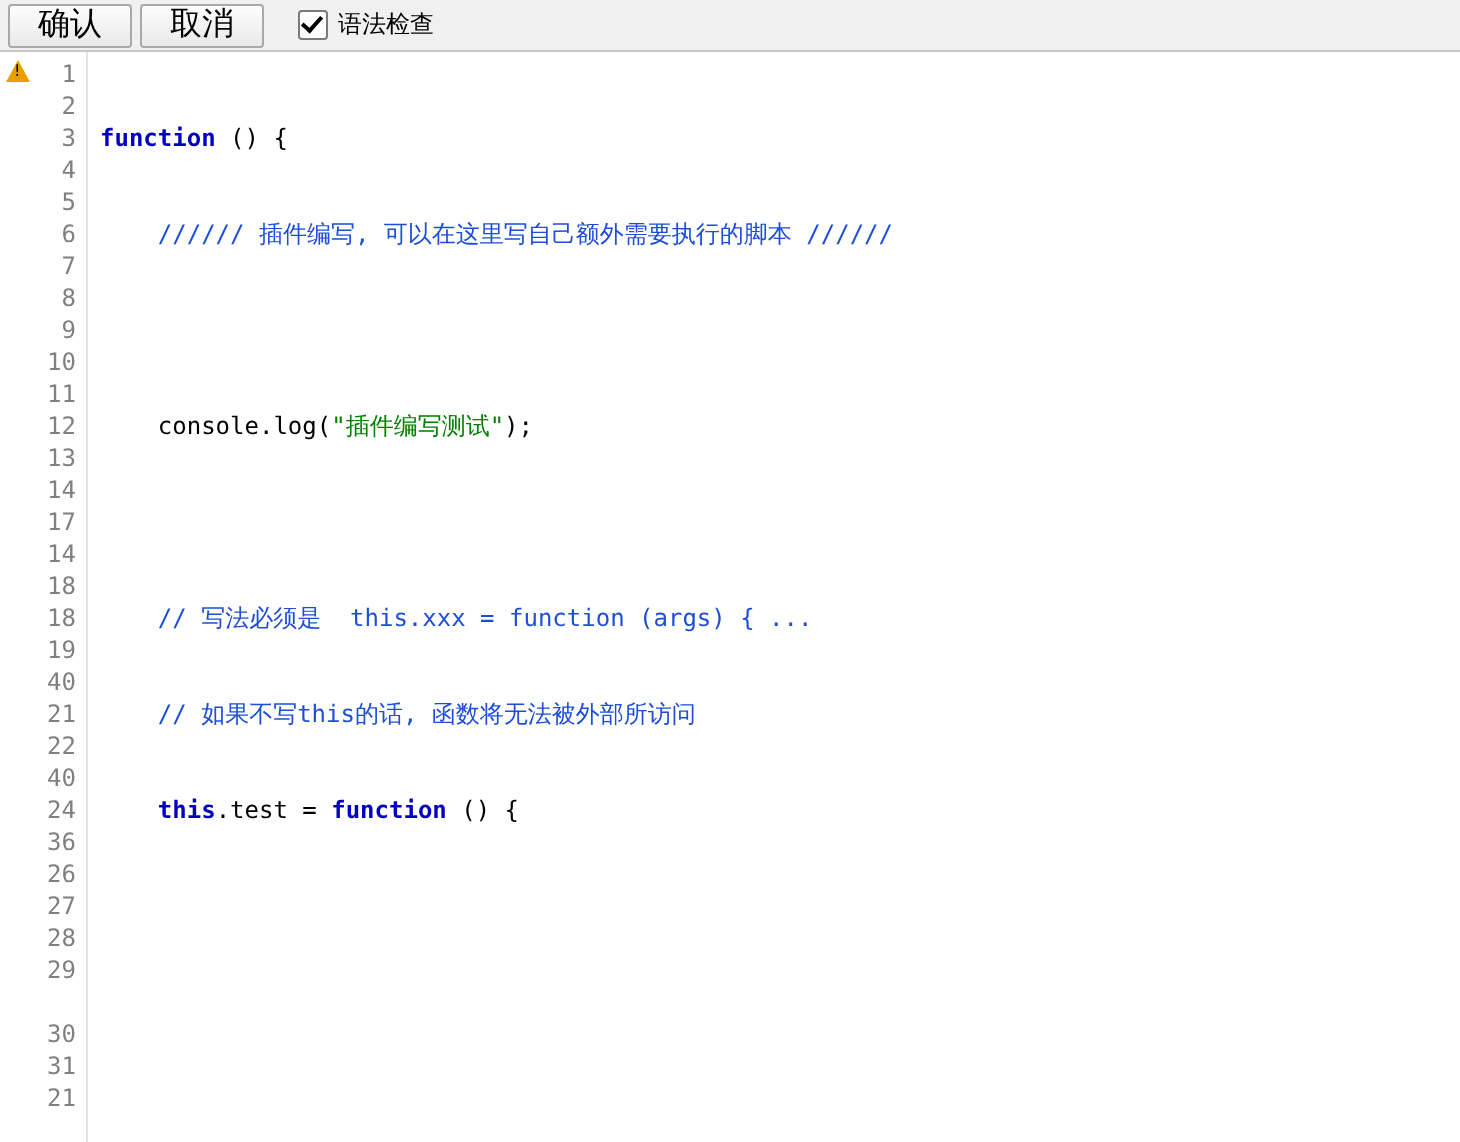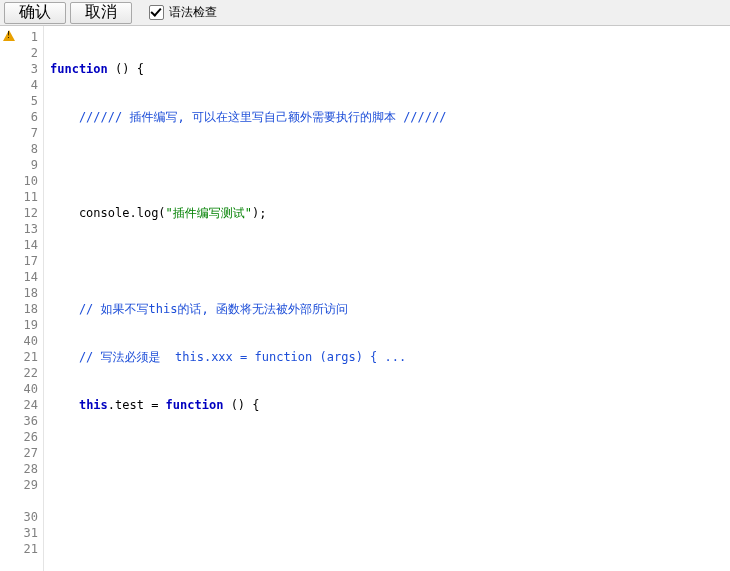--- a/index.html
+++ b/index.html
@@ -177,22 +177,22 @@
     <div class="ln">30</div>
     <div class="ln">31</div>
     <div class="ln">21</div>
   </div>
   <div class="code">
     <div class="ln"><span class="kw">function</span><span class="nm"> () {</span></div>
     <div class="ln"><span class="cm">    ////// 插件编写, 可以在这里写自己额外需要执行的脚本 //////</span></div>
     <div class="ln"><span></span></div>
     <div class="ln"><span class="nm">    console.log(</span><span class="st">"插件编写测试"</span><span class="nm">);</span></div>
     <div class="ln"><span></span></div>
+    <div class="ln"><span class="cm">    // 写法必须是  this.xxx = function (args) { ...</span></div>
     <div class="ln"><span class="cm">    // 如果不写this的话, 函数将无法被外部所访问</span></div>
-    <div class="ln"><span class="cm">    // 写法必须是  this.xxx = function (args) { ...</span></div>
     <div class="ln"><span class="nm">    </span><span class="kw">this</span><span class="nm">.test = </span><span class="kw">function</span><span class="nm"> () {</span></div>
     
     
     
     
     
     
     
     
     

